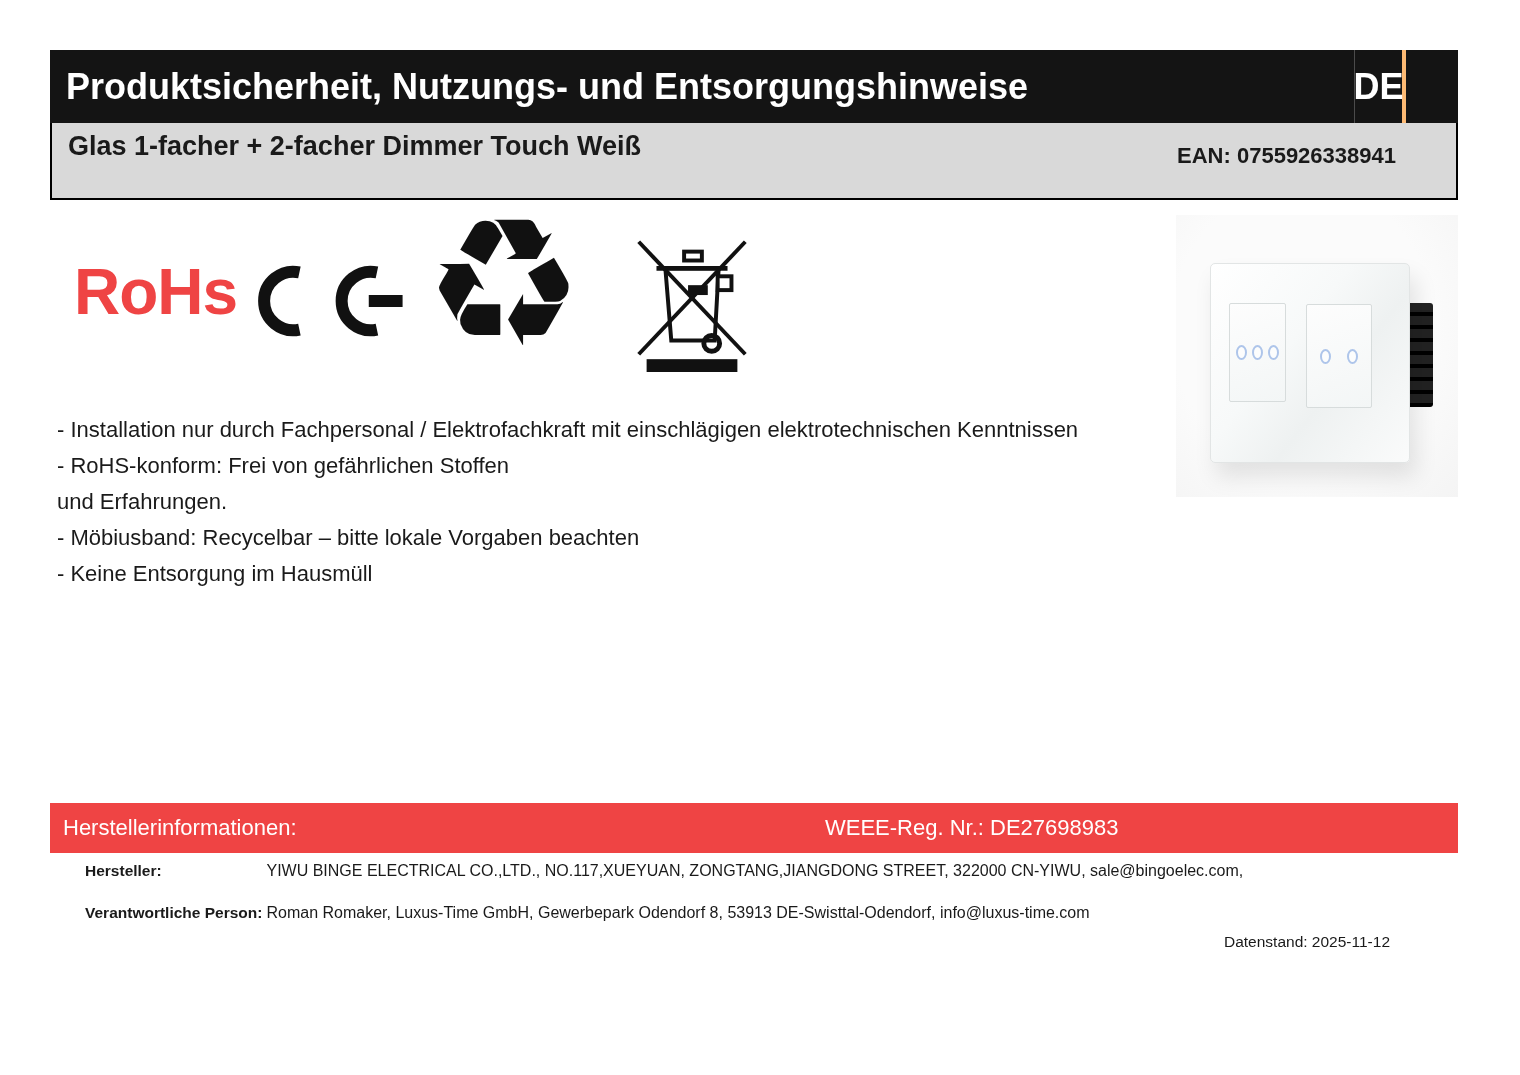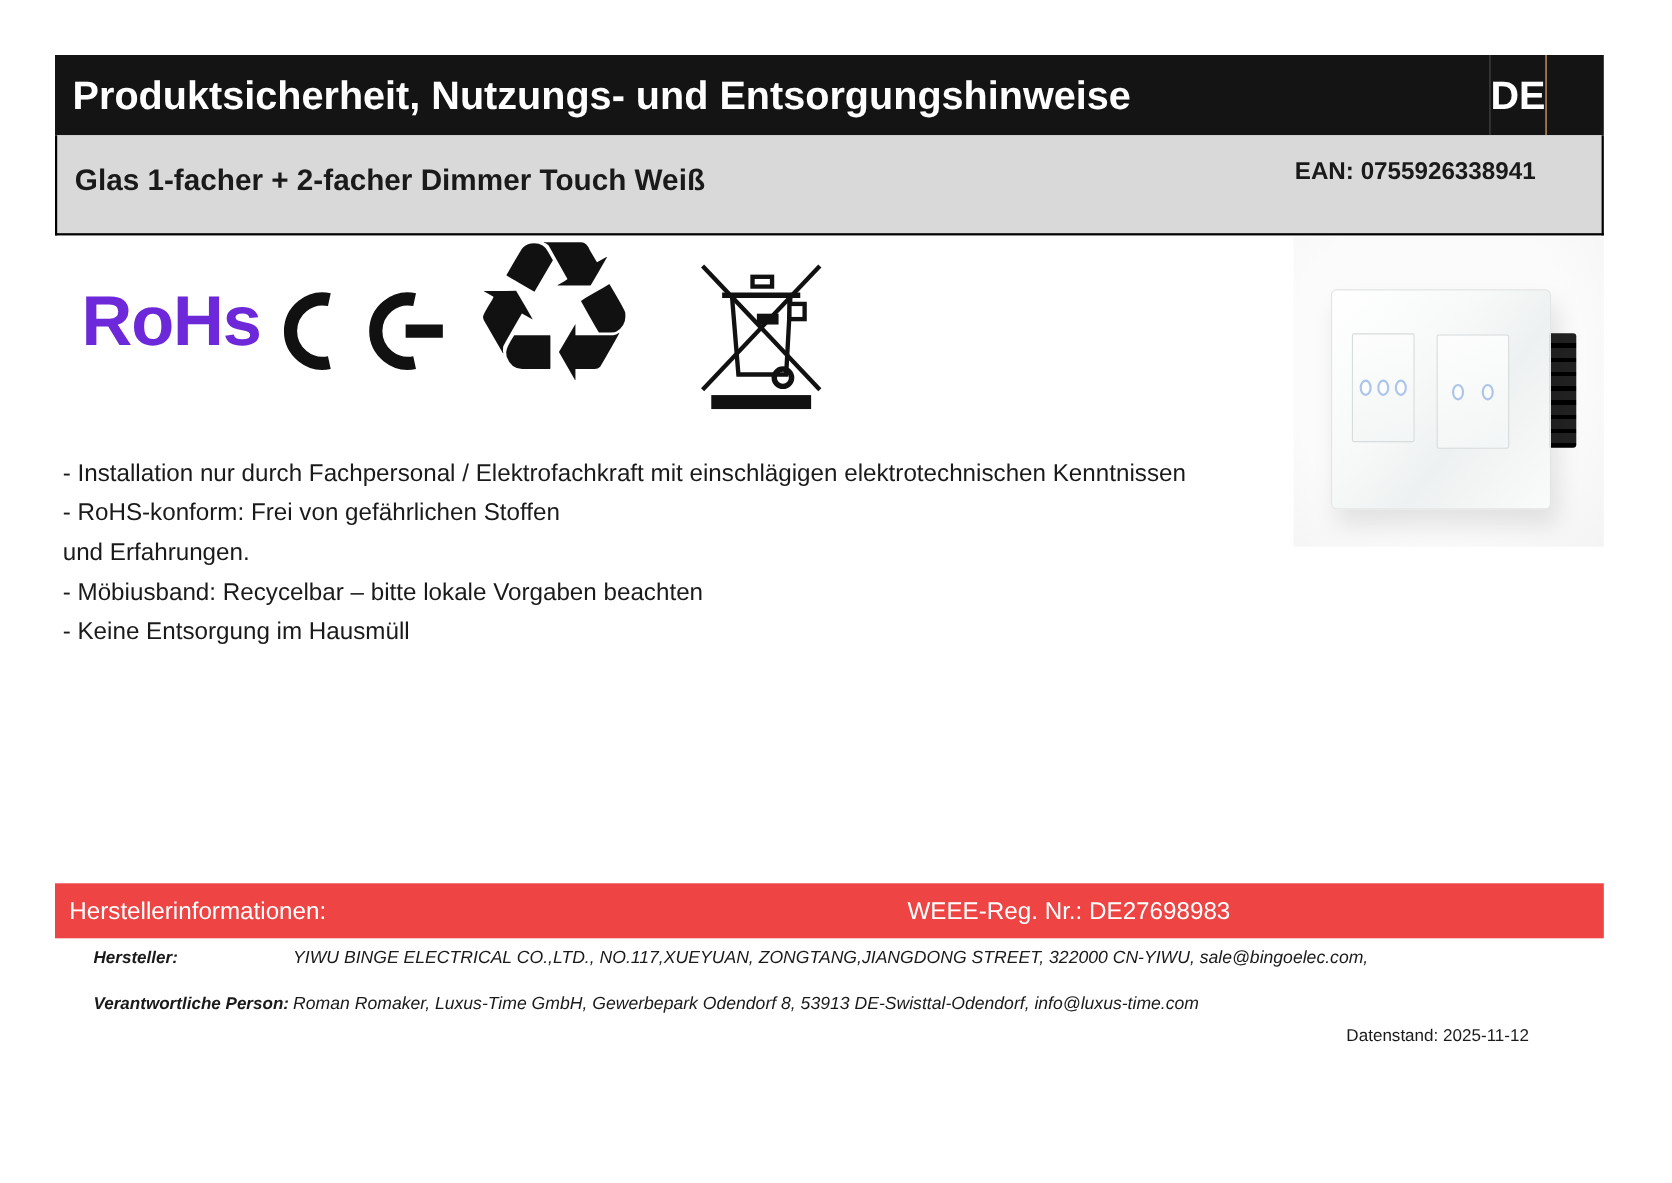--- a/index.html
+++ b/index.html
@@ -5,34 +5,34 @@
   * { margin:0; padding:0; box-sizing:border-box; }
   html,body { width:1520px; height:1075px; background:#ffffff; overflow:hidden;
               font-family:"Liberation Sans", sans-serif; color:#1a1a1a; }
 
   
   #doc-header { position:absolute; left:50px; top:50px; width:1408px;border-radius:23px; }
   .title-bar { position:relative; height:73px; background:#141414; }
   .title-bar .doc-title { position:absolute; left:16px; top:0; line-height:73px;
       color:#ffffff; font-size:36px; font-weight:bold; white-space:nowrap; }
   .de-cell { position:absolute; right:52px; top:0; width:52px; height:100%;
-      border-left:1px solid #4b4b4b; border-right:1px solid #fdba74;
+      border-left:1px solid #4b4b4b; border-right:4px solid #fdba74;
       display:flex; align-items:center; justify-content:center;
       color:#ffffff; font-size:36px; font-weight:bold; }
-  .sub-bar { position:relative; height:91px; background:#d9d9d9;
-      border:2px solid #000; border-top:none; padding-top:23px; }
+  .sub-bar { position:relative; height:77px; background:#d9d9d9;
+      border:2px solid #000; border-top:none; padding-top:5px; }
   .sub-bar .product-name { margin-left:16px; font-size:27px; font-weight:bold;
       line-height:37px; white-space:nowrap; }
   .sub-bar .model-name { margin-left:6px; font-size:27px; font-weight:bold;
       line-height:36px; white-space:nowrap; }
   .sub-bar .ean { position:absolute; top:20px; right:60px; font-size:22px; font-weight:bold; }
 
   
   .rohs { position:absolute; left:74px; top:260px; font-size:64px; font-weight:bold;
-      letter-spacing:-1px; color:#6d28d9; line-height:1; }
+      letter-spacing:-1px; color:#ef4444; line-height:1; }
   .ce-svg { position:absolute; left:256px; top:249px; }
   .recycle { position:absolute; left:424px; top:200px; font-size:178px; line-height:168px;
       color:#111; font-family:"DejaVu Sans", sans-serif; }
   .weee-svg { position:absolute; left:632px; top:224px; }
 
   
   .photo { position:absolute; left:1176px; top:215px; width:282px; height:282px;
       background:radial-gradient(ellipse at 45% 40%, #fbfbfb 60%, #f4f4f4 100%); }
   .mount-box { position:absolute; left:229px; top:88px; width:28px; height:104px;
       background:repeating-linear-gradient(180deg, #222 0 9px, #000 9px 13px);
@@ -52,21 +52,21 @@
   
   .notes { position:absolute; left:57px; top:412px; font-size:22px; color:#1a1a1a; }
   .notes .note-line { line-height:36px; white-space:nowrap; }
 
   
   .mfr-bar { position:absolute; left:50px; top:803px; width:1408px; height:50px;
       background:#ef4444; color:#fff; }
   .mfr-bar .mfr-title { position:absolute; left:13px; top:0; line-height:50px; font-size:22px; }
   .mfr-bar .weee-reg { position:absolute; left:775px; top:0; line-height:50px; font-size:22px; }
 
-  .info-row { position:absolute; left:85px; white-space:nowrap;font-style:italic; }
+  .info-row { position:absolute; left:85px; white-space:nowrap; }
   .info-row .lbl { display:inline-block; width:177px; font-weight:bold; font-size:15.5px; }
   .info-row .val { font-size:16px; }
   .row-1 { top:862px; }
   .row-2 { top:904px; }
 
   .datenstand { position:absolute; right:130px; top:933px; font-size:15.5px; }
 </style>
 </head>
 <body>
 

